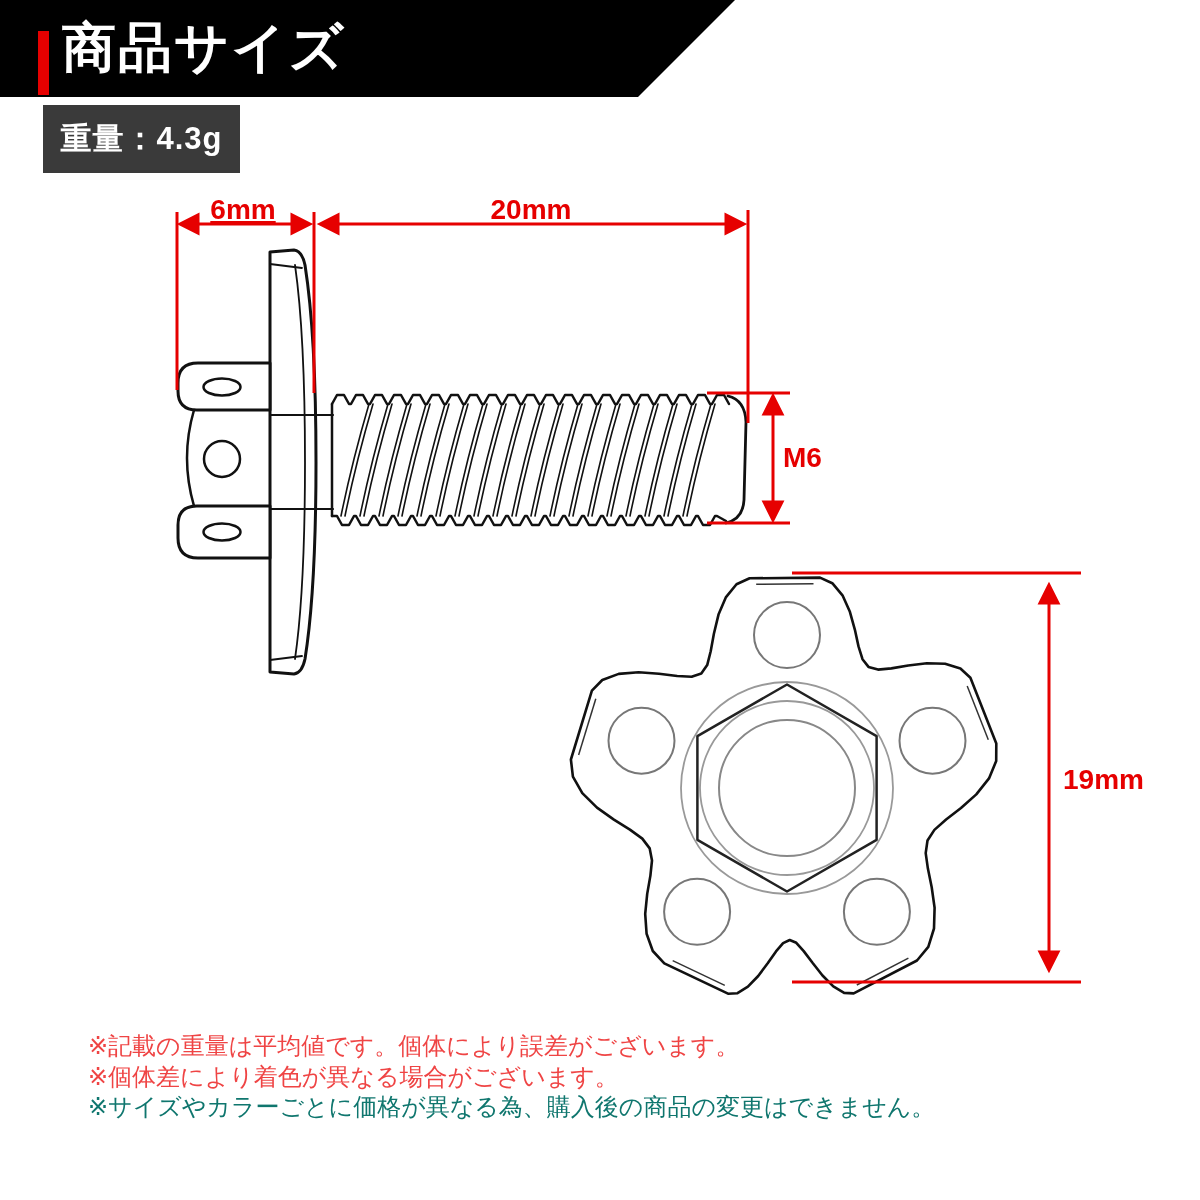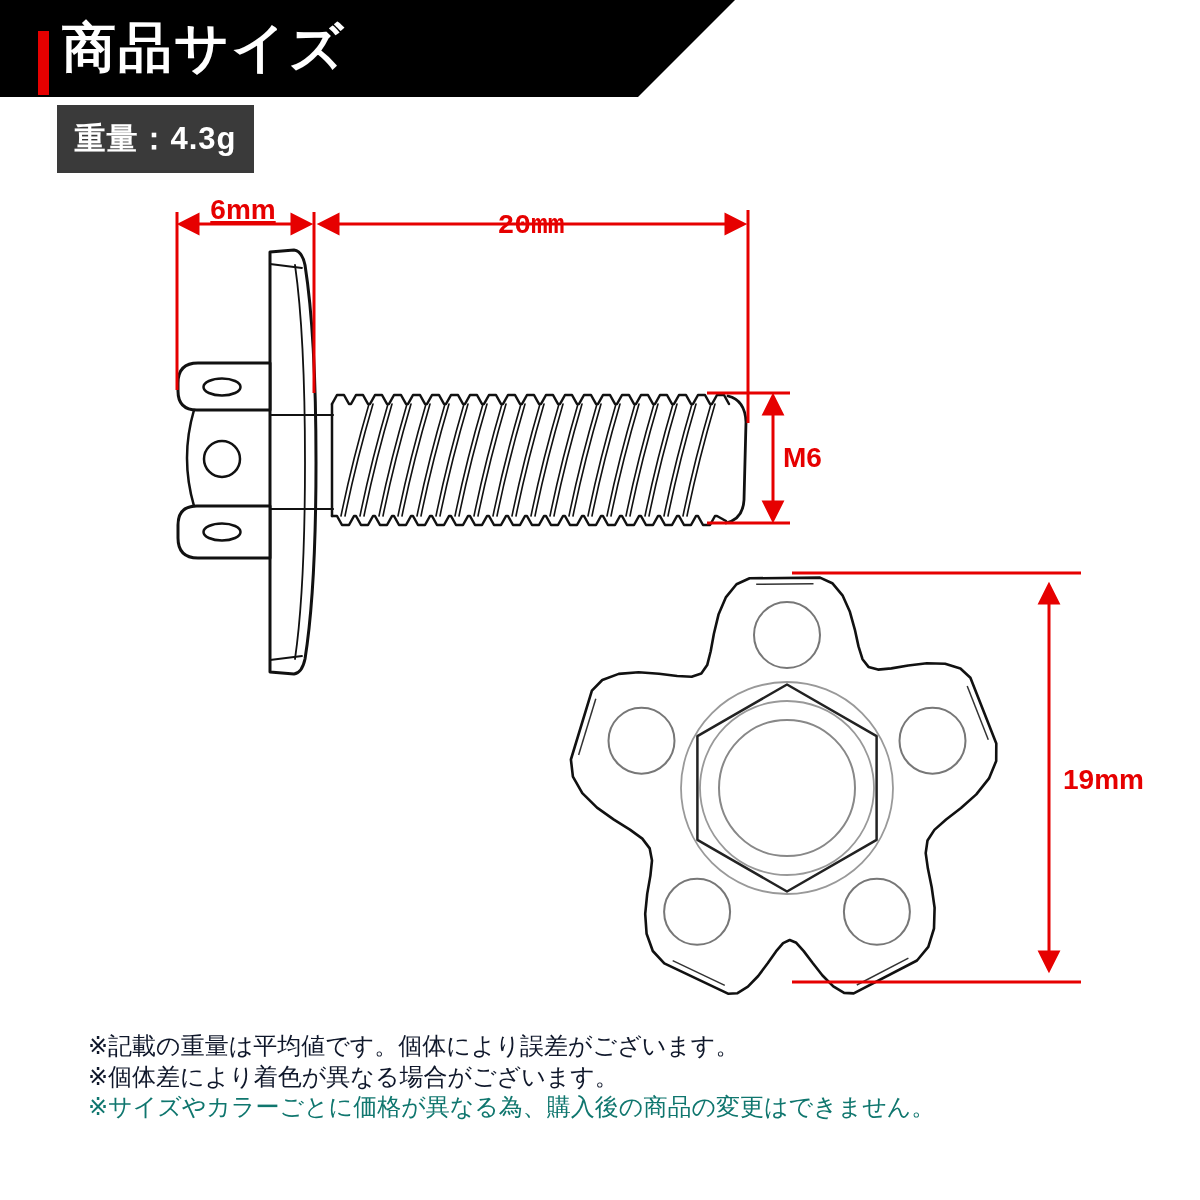--- a/index.html
+++ b/index.html
@@ -6,34 +6,34 @@
   body{width:1200px;height:1200px;background:#fff;position:relative;overflow:hidden;
        font-family:"Liberation Sans","DejaVu Sans",sans-serif;}
   .page{position:absolute;inset:0;}
   
   .banner{position:absolute;left:0;top:0;width:735px;height:97px;background:#000;
           clip-path:polygon(0 0,735px 0,638px 97px,0 97px);}
   .banner-accent{position:absolute;left:38px;top:31px;width:11px;height:64px;background:#e60000;}
   .banner-title{position:absolute;left:62px;top:0;height:89px;line-height:94px;
                 color:#fff;font-size:54px;font-weight:bold;letter-spacing:2px;white-space:nowrap;}
   
-  .weight-box{position:absolute;left:57px;top:105px;width:197px;height:68px;background:#3a3a3a;
+  .weight-box{position:absolute;left:43px;top:105px;width:197px;height:68px;background:#3a3a3a;
               display:flex;align-items:center;justify-content:center;}
   .weight-label{color:#fff;font-size:31px;font-weight:bold;letter-spacing:1px;white-space:nowrap;}
   
   .dim{position:absolute;color:#e60000;font-size:28px;font-weight:bold;white-space:nowrap;}
   .dim-6mm{left:183px;top:194px;width:120px;text-align:center;text-decoration:underline;}
-  .dim-20mm{left:471px;top:210px;width:120px;text-align:center;font-family:Liberation Mono, monospace;}
+  .dim-20mm{left:471px;top:194px;width:120px;text-align:center;}
   .dim-m6{left:783px;top:442px;}
   .dim-19mm{left:1063px;top:764px;}
   
   #art{position:absolute;left:0;top:0;width:1200px;height:1200px;}
   
   .notes{position:absolute;left:88px;top:1031px;}
-  .note{font-size:24px;line-height:30.5px;color:#0f172a;white-space:nowrap;}
+  .note{font-size:24px;line-height:30.5px;color:#ef4444;white-space:nowrap;}
   .note-red{color:#0f766e;}
 </style>
 </head>
 <body>
 
 <div class="page">
 
   <div class="banner">
     <div class="banner-accent"></div>
     <div class="banner-title">商品サイズ</div>

